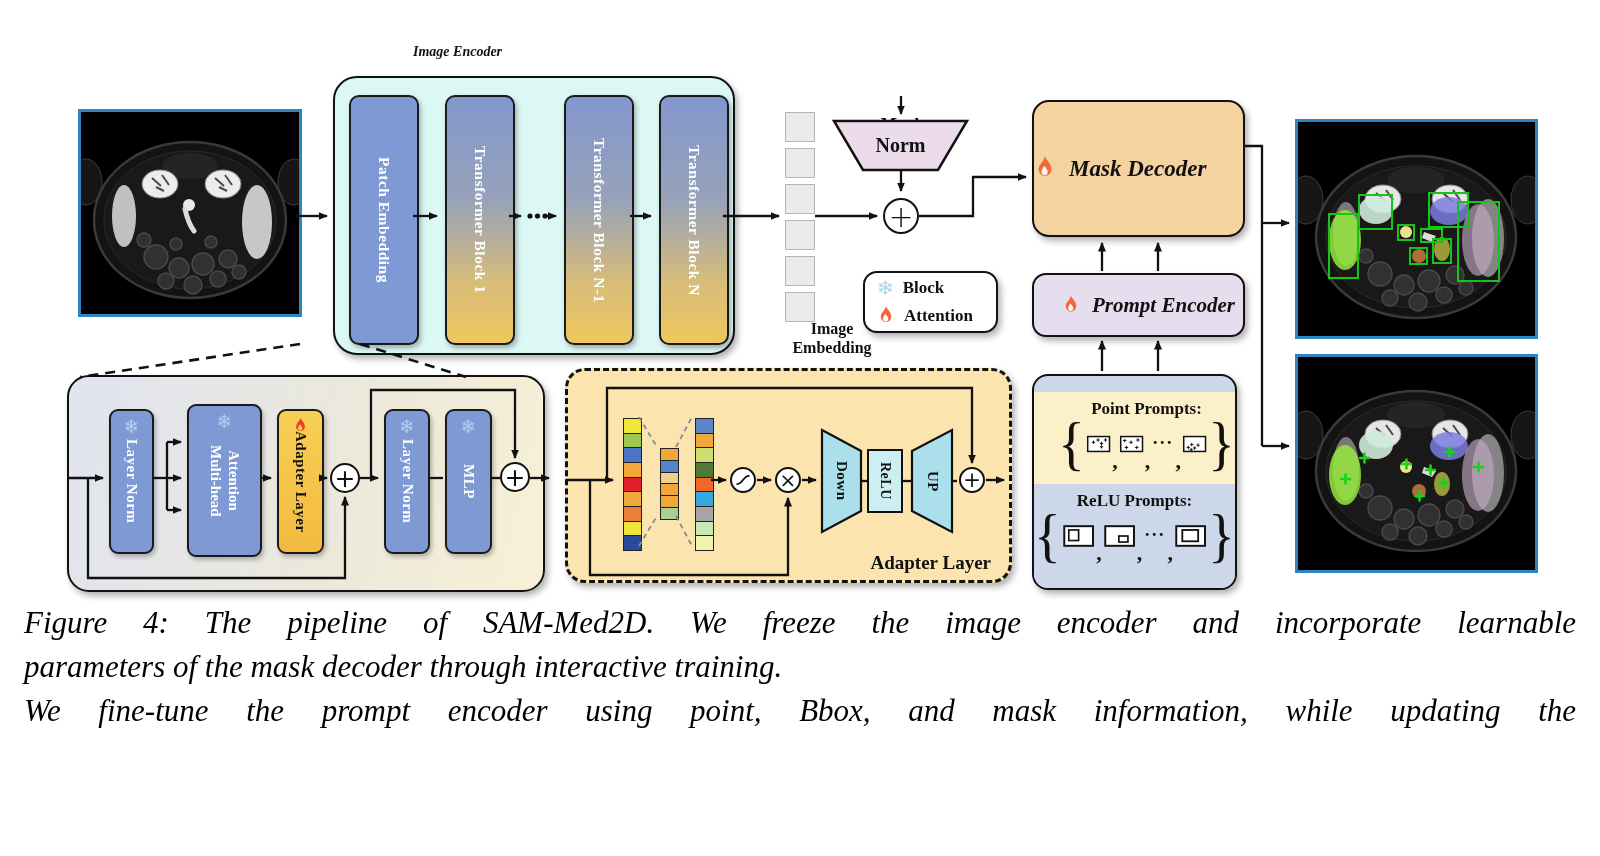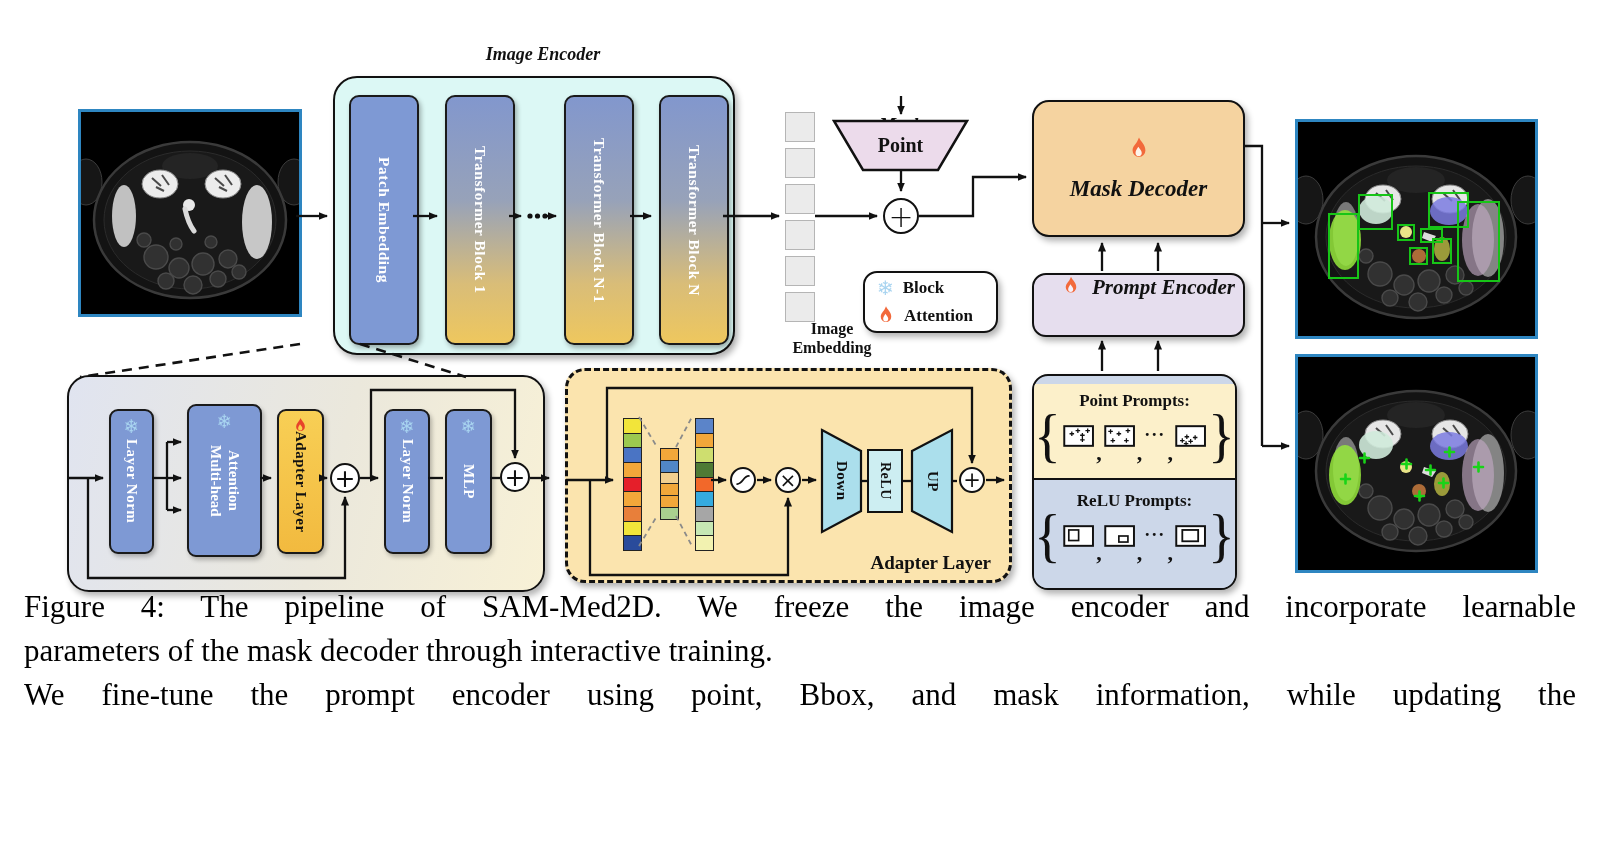--- a/index.html
+++ b/index.html
@@ -18,22 +18,22 @@
             display:flex;align-items:center;justify-content:center;z-index:3;
             font-family:"DejaVu Sans",sans-serif;color:#111;box-sizing:border-box;}
   .blk{position:absolute;border:2px solid #1a1a1a;border-radius:9px;box-sizing:border-box;
        display:flex;align-items:center;justify-content:center;
        box-shadow:2px 3px 4px rgba(0,0,0,.25);}
   .snow{position:absolute;top:6px;left:0;right:0;text-align:center;
         font-family:"DejaVu Sans",sans-serif;font-size:19px;color:#a8d4f0;line-height:1;}
   .flame-top{position:absolute;top:6px;left:0;right:0;display:flex;justify-content:center;}
 
   
-  .enc-title{left:413px;top:44px;width:260px;text-align:center;
-             font-size:18px;font-weight:bold;font-style:italic;color:#111;}
+  .enc-title{left:413px;top:44px;width:260px;text-align:left;
+             font-size:14px;font-weight:bold;font-style:italic;color:#111;}
   .encoder-box{left:333px;top:76px;width:402px;height:279px;border-radius:24px;background:#dcf8f5;}
   .enc-blk{position:absolute;top:17px;width:66px;height:246px;border:2px solid #1a1a1a;
            border-radius:10px;display:flex;align-items:center;justify-content:center;
            box-shadow:2px 3px 5px rgba(0,0,0,.30);}
   .enc-blk .vtext{font-size:15.5px;}
   .grad{background:linear-gradient(180deg,#8297cd 0%,#97a2b9 42%,#d9bd78 76%,#eec75e 100%);}
 
   
   .emb-squares{left:785px;top:112px;width:30px;}
   .emb-sq{width:30px;height:30px;background:#ebebeb;border:1.5px solid #b5b5b5;
@@ -49,31 +49,31 @@
 
   
   .legend{left:863px;top:271px;width:135px;height:62px;background:#fff;border-radius:14px;
           display:flex;flex-direction:column;justify-content:center;gap:4px;padding-left:12px;}
   .legend-row{display:flex;align-items:center;gap:9px;height:24px;}
   .legend-row .lab{font-weight:bold;font-size:17px;color:#111;}
   .snowflake{font-family:"DejaVu Sans",sans-serif;font-size:20px;color:#a8d4f0;line-height:1;}
 
   
   .decoder{left:1032px;top:100px;width:213px;height:137px;background:#f5d3a0;border-radius:17px;
-           display:flex;align-items:center;justify-content:center;gap:13px;flex-direction:column;}
+           display:flex;align-items:center;gap:13px;}
   .decoder .lab{font-size:23px;font-weight:bold;font-style:italic;color:#111;}
   .pencoder{left:1032px;top:273px;width:213px;height:64px;background:#e6deee;border-radius:14px;
-            display:flex;justify-content:center;gap:12px;padding-left:20px;}
+            display:flex;align-items:center;justify-content:center;gap:12px;padding-left:20px;}
   .pencoder .lab{font-size:21px;font-weight:bold;font-style:italic;color:#111;}
 
   
   .prompts{left:1032px;top:374px;width:205px;height:216px;border-radius:16px;overflow:hidden;
            background:#ccd7e9;}
   .psec{position:absolute;left:0;right:0;box-sizing:border-box;}
-  .psec-point{top:8px;height:96px;background:#fcf0ca;border-bottom:2.5px solid #111;}
+  .psec-point{top:16px;height:96px;background:#fcf0ca;border-bottom:2.5px solid #111;padding-left:24px;}
   .psec-bbox{top:108px;height:108px;background:#ccd7e9;}
   .ptitle{text-align:center;font-weight:bold;font-size:17px;color:#111;margin-top:7px;}
   .prow{display:flex;align-items:center;justify-content:center;margin-top:1px;gap:1px;}
   .brace{font-size:56px;line-height:.85;font-weight:400;color:#111;transform:scaleY(1.05);}
   .pcomma{font-size:22px;font-weight:bold;color:#111;align-self:flex-end;line-height:.6;}
   .pdots{font-size:18px;font-weight:bold;color:#111;letter-spacing:1px;margin:0 1px;}
 
   
   .tpanel{left:67px;top:375px;width:478px;height:217px;border-radius:22px;
           background:linear-gradient(105deg,#e0e4f0 0%,#ebe8dc 55%,#f8f1d6 100%);}
@@ -93,21 +93,21 @@
   .vcell:last-child{border-bottom:none;}
   .aop-label{position:absolute;display:flex;align-items:center;justify-content:center;
              z-index:3;font-weight:bold;color:#111;}
   .aop-label .vtext{color:#111;font-size:15px;}
 
   
   .mri{position:absolute;border:3px solid #2e86c1;background:#000;box-sizing:content-box;}
   .mri svg{display:block;}
 
   
-  .caption{left:24px;top:585px;width:1552px;color:#000;font-size:31px;}
+  .caption{left:24px;top:601px;width:1552px;color:#000;font-size:31px;font-style:italic;}
   .cap-line{text-align:justify;text-align-last:justify;line-height:44px;white-space:normal;}
   .cap-line.last{text-align-last:left;}
 
   svg.overlay{position:absolute;left:0;top:0;z-index:2;pointer-events:none;}
 </style>
 </head>
 <body>
 
 <div class="canvas">
 
@@ -252,21 +252,21 @@
     <div class="emb-sq"></div>
     <div class="emb-sq"></div>
     <div class="emb-sq"></div>
   </div>
   <div class="abs emb-label">
     <div>Image</div>
     <div>Embedding</div>
   </div>
 
   <div class="abs mask-label">Mask</div>
-  <div class="abs conv-label">Point</div>
+  <div class="abs conv-label">Norm</div>
   <div class="opcircle" style="left:883px;top:198px;width:36px;height:36px;font-size:30px;font-weight:300;">
     <span>+</span>
   </div>
 
   <div class="panel legend" style="border-radius:14px;">
     <div class="legend-row">
       <span class="snowflake">❄</span>
       <span class="lab">Block</span>
     </div>
     <div class="legend-row">

